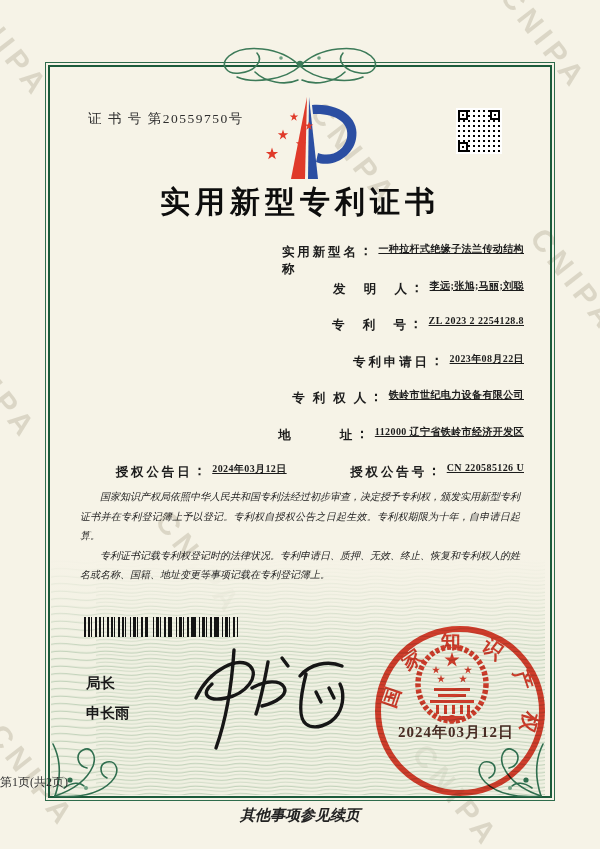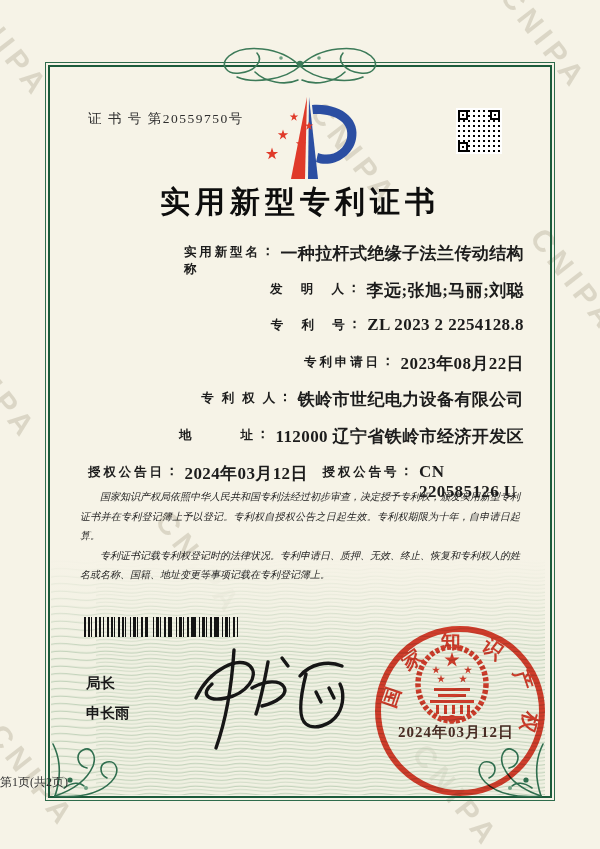--- a/index.html
+++ b/index.html
@@ -22,21 +22,21 @@
   .finder::after{content:"";position:absolute;left:2px;top:2px;width:2px;height:2px;background:#000;}
   .f-tl{left:0;top:0}.f-tr{right:0;top:0}.f-bl{left:0;bottom:0}
   .title{position:absolute;left:0;top:182px;width:600px;text-align:center;
          font-size:30px;font-weight:bold;letter-spacing:5px;color:#0d0d0d;}
   
   .fields{position:absolute;left:88px;top:242px;width:436px;}
   .row{display:flex;height:36.6px;align-items:flex-start;font-weight:600;justify-content:flex-end;}
   .lbl{display:inline-block;width:74px;font-size:12.5px;text-align:justify;text-align-last:justify;
        padding-top:2px;flex:none;}
   .colon{flex:none;font-size:13.5px;margin:0 6px 0 3px;}
-  .val{font-size:17px;letter-spacing:0.4px;}
+  .val{font-size:10px;letter-spacing:0.4px;text-decoration:underline;}
   .val-fixed{width:138px;flex:none;}
   
   .body-text{position:absolute;left:80px;top:487px;width:440px;font-size:10px;line-height:19.5px;
              text-align:justify;font-style:italic;color:#242424;}
   .body-text p{margin:0;text-indent:2em;}
   .barcode{position:absolute;left:84px;top:617px;width:154px;height:20px;
      background:repeating-linear-gradient(90deg,#141414 0 1.5px,transparent 1.5px 3.5px,
         #141414 3.5px 6px,transparent 6px 7px,#141414 7px 8px,transparent 8px 11.5px);}
   .officer{position:absolute;left:86px;top:668px;font-family:"Liberation Sans",sans-serif;
            font-size:14.5px;font-weight:bold;line-height:30px;color:#1a1a1a;}
@@ -232,14 +232,15 @@
       <rect x="78" y="83" width="3" height="9"></rect>
         <rect x="86" y="83" width="3" height="9"></rect>
       <rect x="93" y="83" width="3" height="9"></rect>
       <rect x="68" y="94" width="20" height="4"></rect>
       <circle cx="78" cy="97" r="4"></circle>
     </g>
     <text x="82" y="115" text-anchor="middle" font-size="15" font-weight="bold" fill="#45231c" letter-spacing="1" font-family="Liberation Serif, serif">2024年03月12日</text>
   </svg>
 
   <div class="page-info">第1页(共2页)</div>
+  <div class="cont-note">其他事项参见续页</div>
 
 </div>
 
 </body></html>

